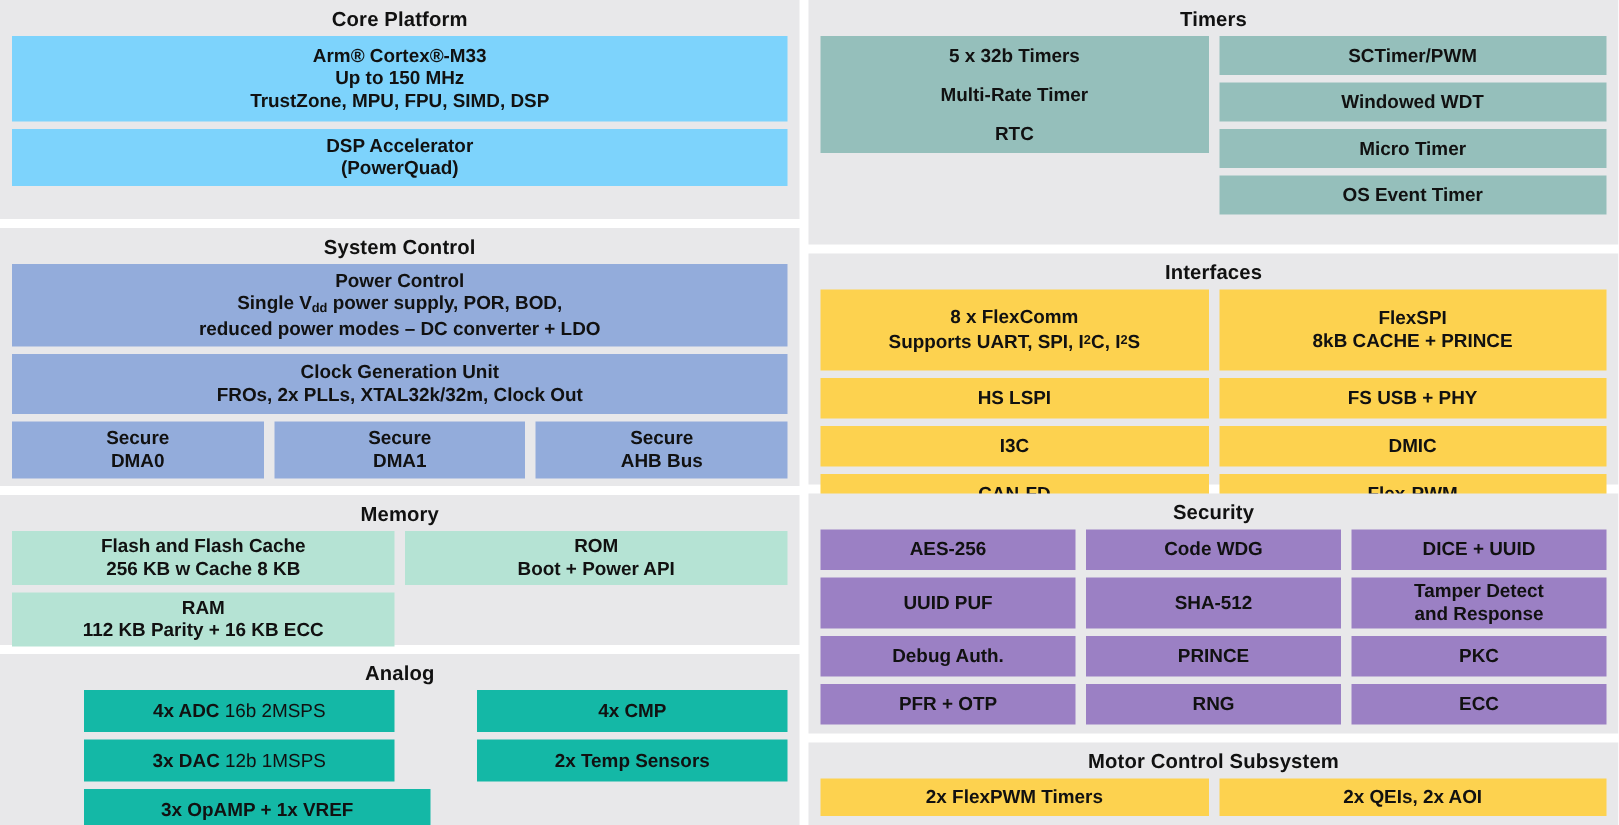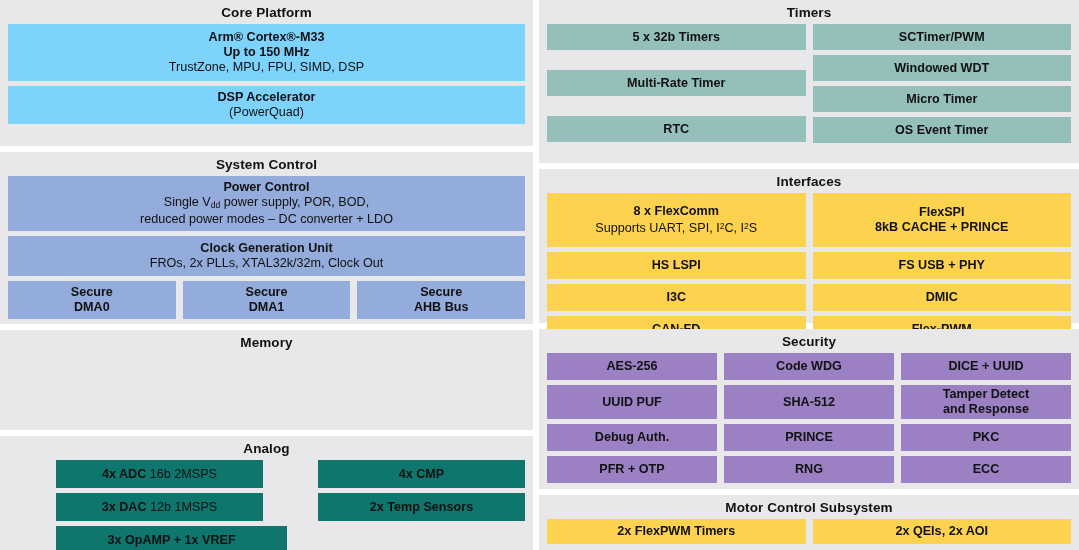--- a/index.html
+++ b/index.html
@@ -66,31 +66,31 @@
     padding: 3px 4px;
     font-size: 12.6px;
     line-height: 15px;
     color: #111;
   }
   .block .b-main {
     font-weight: bold;
     white-space: nowrap;
   }
   .block .b-sub {
-    font-weight: normal;
+    font-weight: bold;
     white-space: nowrap;
   }
   .block.two-line { line-height: 15.5px; }
   .spacer { background: transparent !important; }
 
   
   .c-green  { background: #7dd3fc; }
   .c-blue   { background: #93acdb; }
   .c-mint   { background: #b5e3d4; }
-  .c-olive  { background: #0f766e; margin-left: 48px; }
+  .c-olive  { background: #14b8a6; margin-left: 48px; }
   .c-teal   { background: #95bfbb; }
   .c-yellow { background: #fdd24f; }
   .c-purple { background: #9b80c4; }
 
   
   .g1 { flex: 1 1 0; }
 
   sub { font-size: 0.68em; vertical-align: -0.22em; }
   sup { font-size: 0.68em; vertical-align: 0.38em; }
 
@@ -175,20 +175,39 @@
           <div class="block c-blue g1 two-line" style="height:38px">
             <span class="b-main">Secure</span>
             <span class="b-main">AHB Bus</span>
           </div>
         </div>
       </div>
     </div>
 
     <div class="panel" id="panel-memory">
       <div class="panel-title">Memory</div>
+      <div class="rows">
+        <div class="row">
+          <div class="block c-mint g1 mem-half">
+            <span class="b-main">Flash and Flash Cache</span>
+            <span class="b-sub">256 KB w Cache 8 KB</span>
+          </div>
+          <div class="block c-mint g1 mem-half">
+            <span class="b-main">ROM</span>
+            <span class="b-sub">Boot + Power API</span>
+          </div>
+        </div>
+        <div class="row">
+          <div class="block c-mint g1 mem-half">
+            <span class="b-main">RAM</span>
+            <span class="b-sub">112 KB Parity + 16 KB ECC</span>
+          </div>
+          <div class="block spacer g1 mem-half"></div>
+        </div>
+      </div>
     </div>
 
     <div class="panel" id="panel-analog">
       <div class="panel-title">Analog</div>
       <div class="rows">
         <div class="row">
           <div class="block c-olive g1 analog-h">
             <span><b>4x ADC</b><span> 16b 2MSPS</span></span>
           </div>
           <div class="block c-olive g1 analog-h">
@@ -212,21 +231,21 @@
       </div>
     </div>
 
   </div>
 
   <div class="column col-right">
 
     <div class="panel" id="panel-timers">
       <div class="panel-title">Timers</div>
       <div class="row" style="flex:1 1 auto; align-items:flex-start;">
-        <div class="column g1" style="gap:20px;">
+        <div class="column g1" style="gap:0;">
           <div class="block c-teal timer-h">
             <span class="b-main">5 x 32b Timers</span>
           </div>
           <div class="block c-teal timer-h">
             <span class="b-main">Multi-Rate Timer</span>
           </div>
           <div class="block c-teal timer-h">
             <span class="b-main">RTC</span>
           </div>
         </div>

